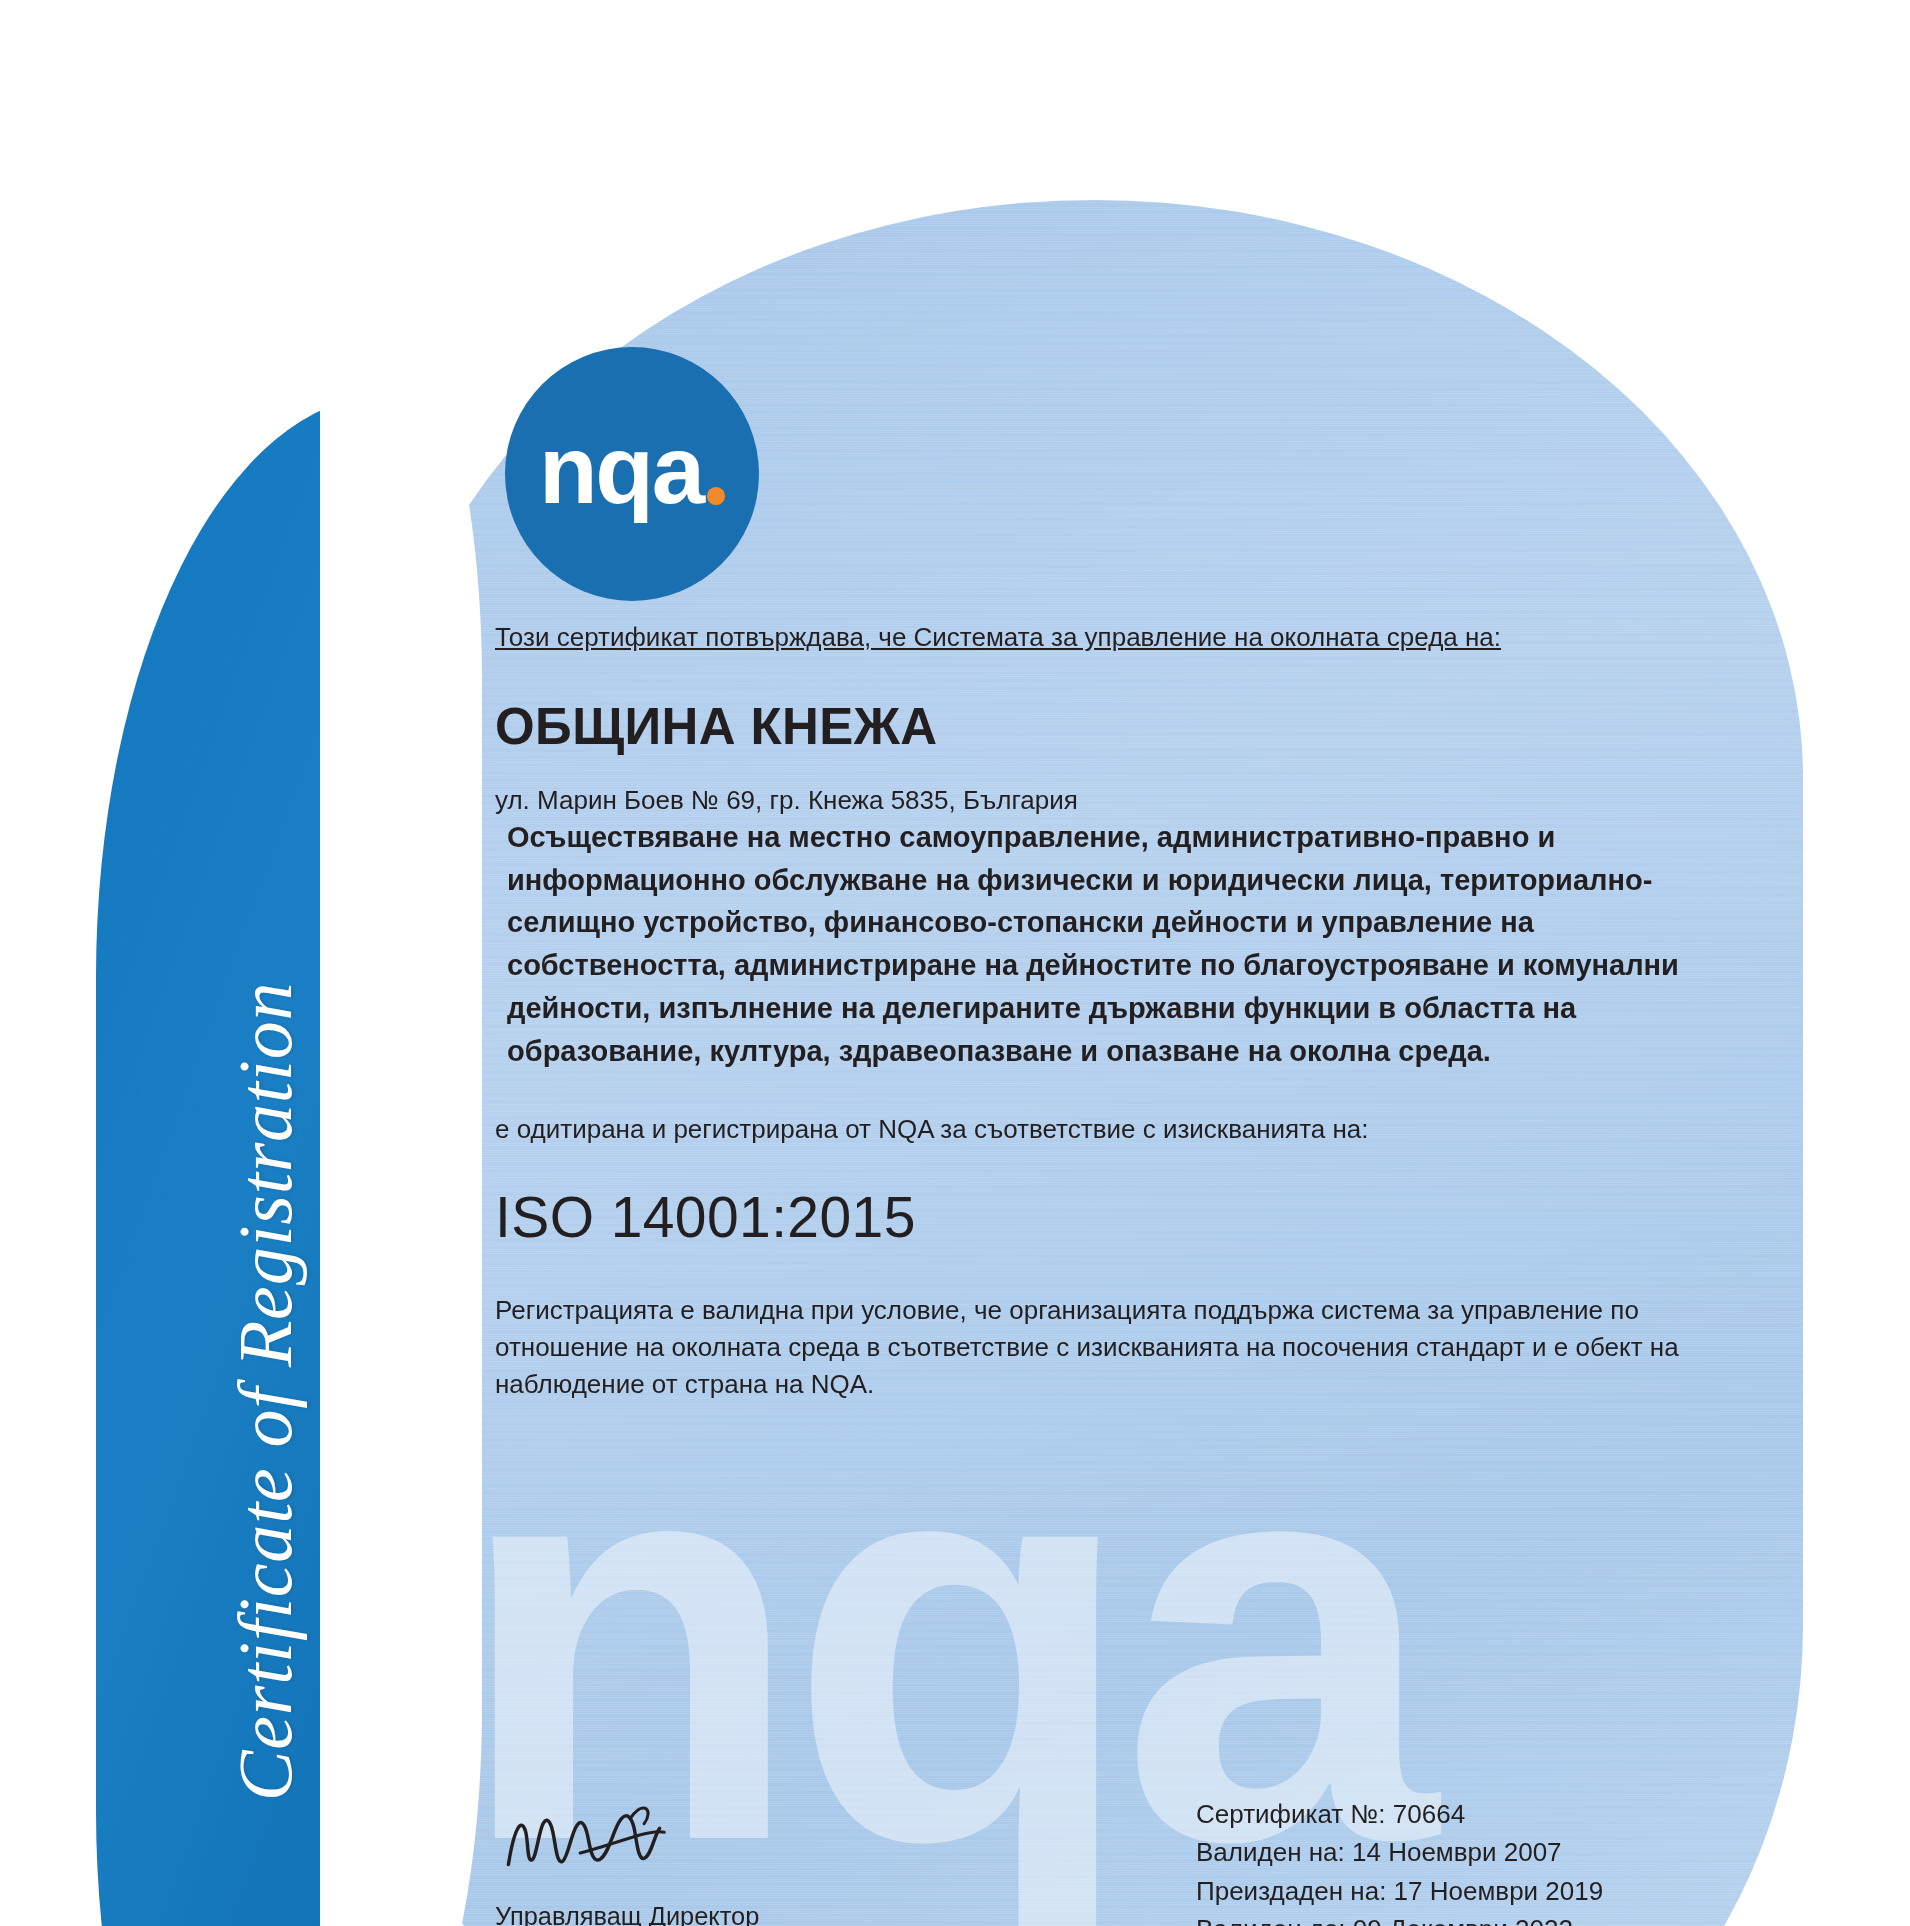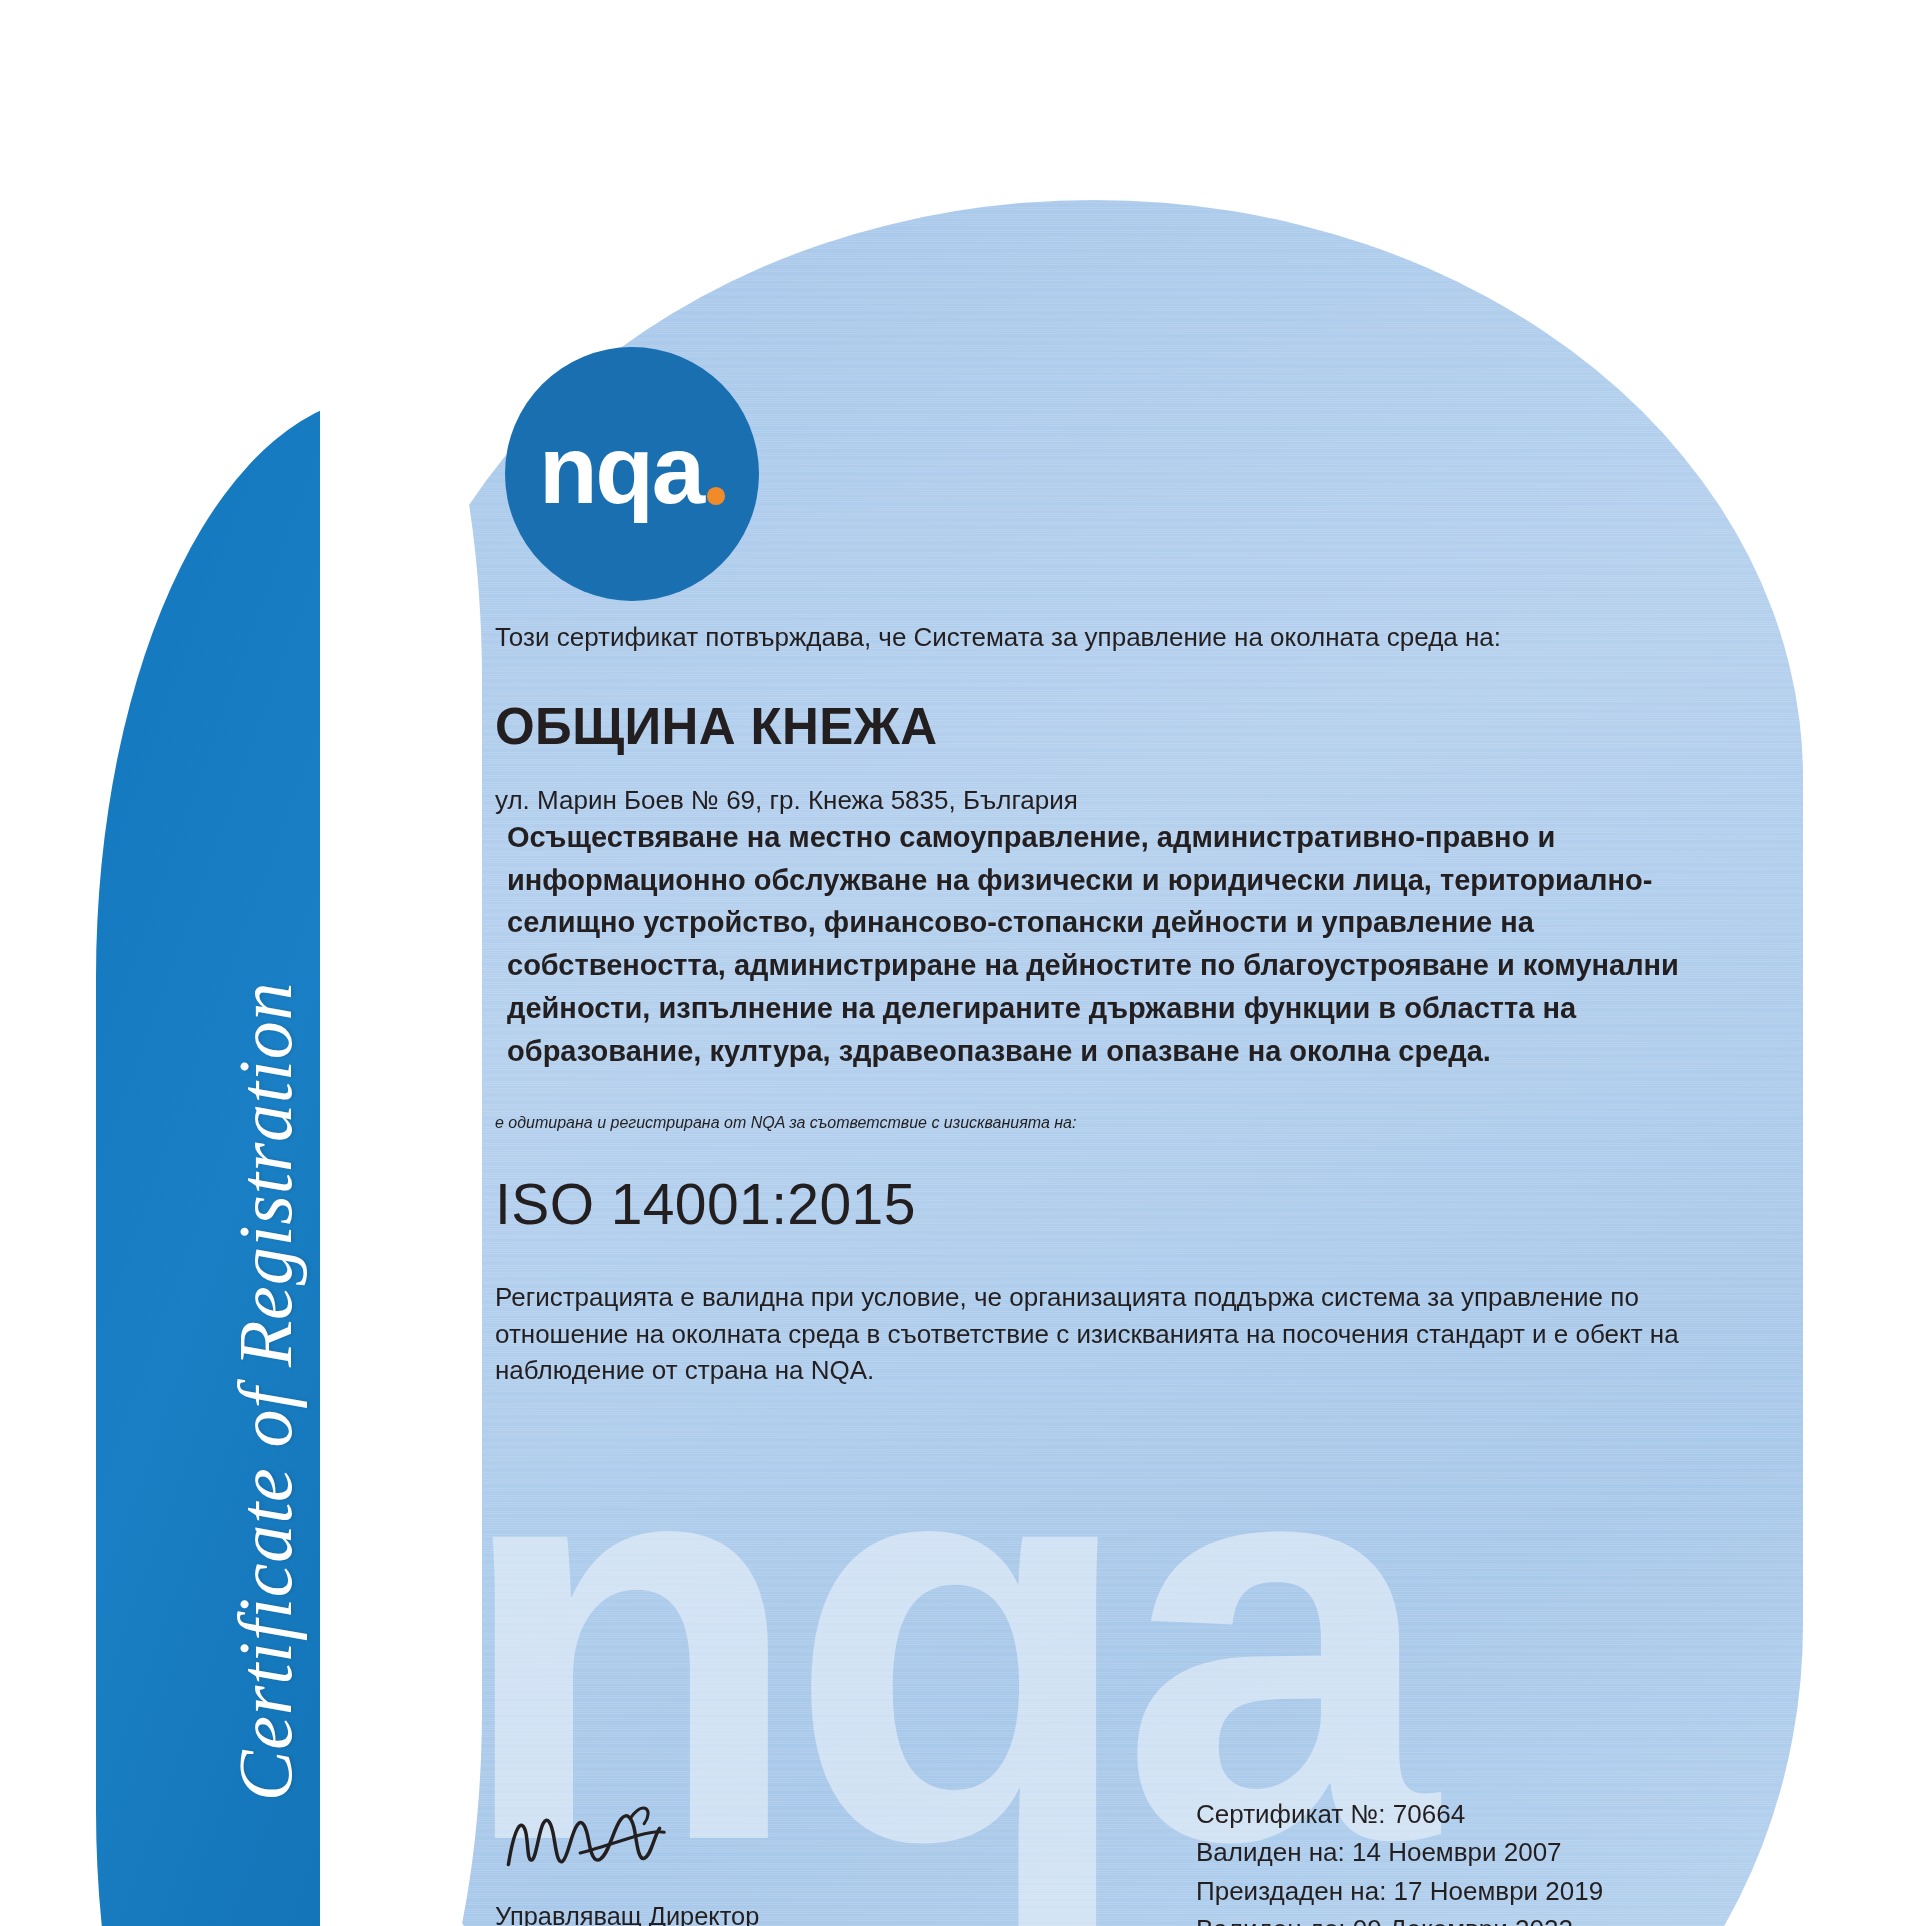--- a/index.html
+++ b/index.html
@@ -138,20 +138,21 @@
     position: absolute;
     left: 495px;
     top: 620px;
     width: 1260px;
     color: #231f20;
   }
   .lead {
     font-size: 26px;
     line-height: 1.35;
     margin: 0 0 42px 0;
+    text-decoration: underline;
   }
   .org-name {
     font-size: 51px;
     font-weight: 700;
     margin: 0 0 28.5px 0;
     letter-spacing: 0.4px;
   }
   .org-addr {
     font-size: 26px;
     margin: 0 0 0 0;
@@ -160,24 +161,23 @@
     font-size: 26px;
     margin: 150px 0 35px 0;
   }
   .scope {
     font-size: 29px;
     font-weight: 700;
     line-height: 1.48;
     margin: 0 0 39px 12px;
   }
   .audited {
-    font-size: 16px;
+    font-size: 26px;
     line-height: 1.35;
     margin: 0 0 37px 0;
-    font-style: italic;
   }
   .standard {
     font-size: 57px;
     font-weight: 400;
     margin: 0 0 42px 0;
     letter-spacing: 0.4px;
   }
   .validity {
     font-size: 26px;
     line-height: 1.42;

